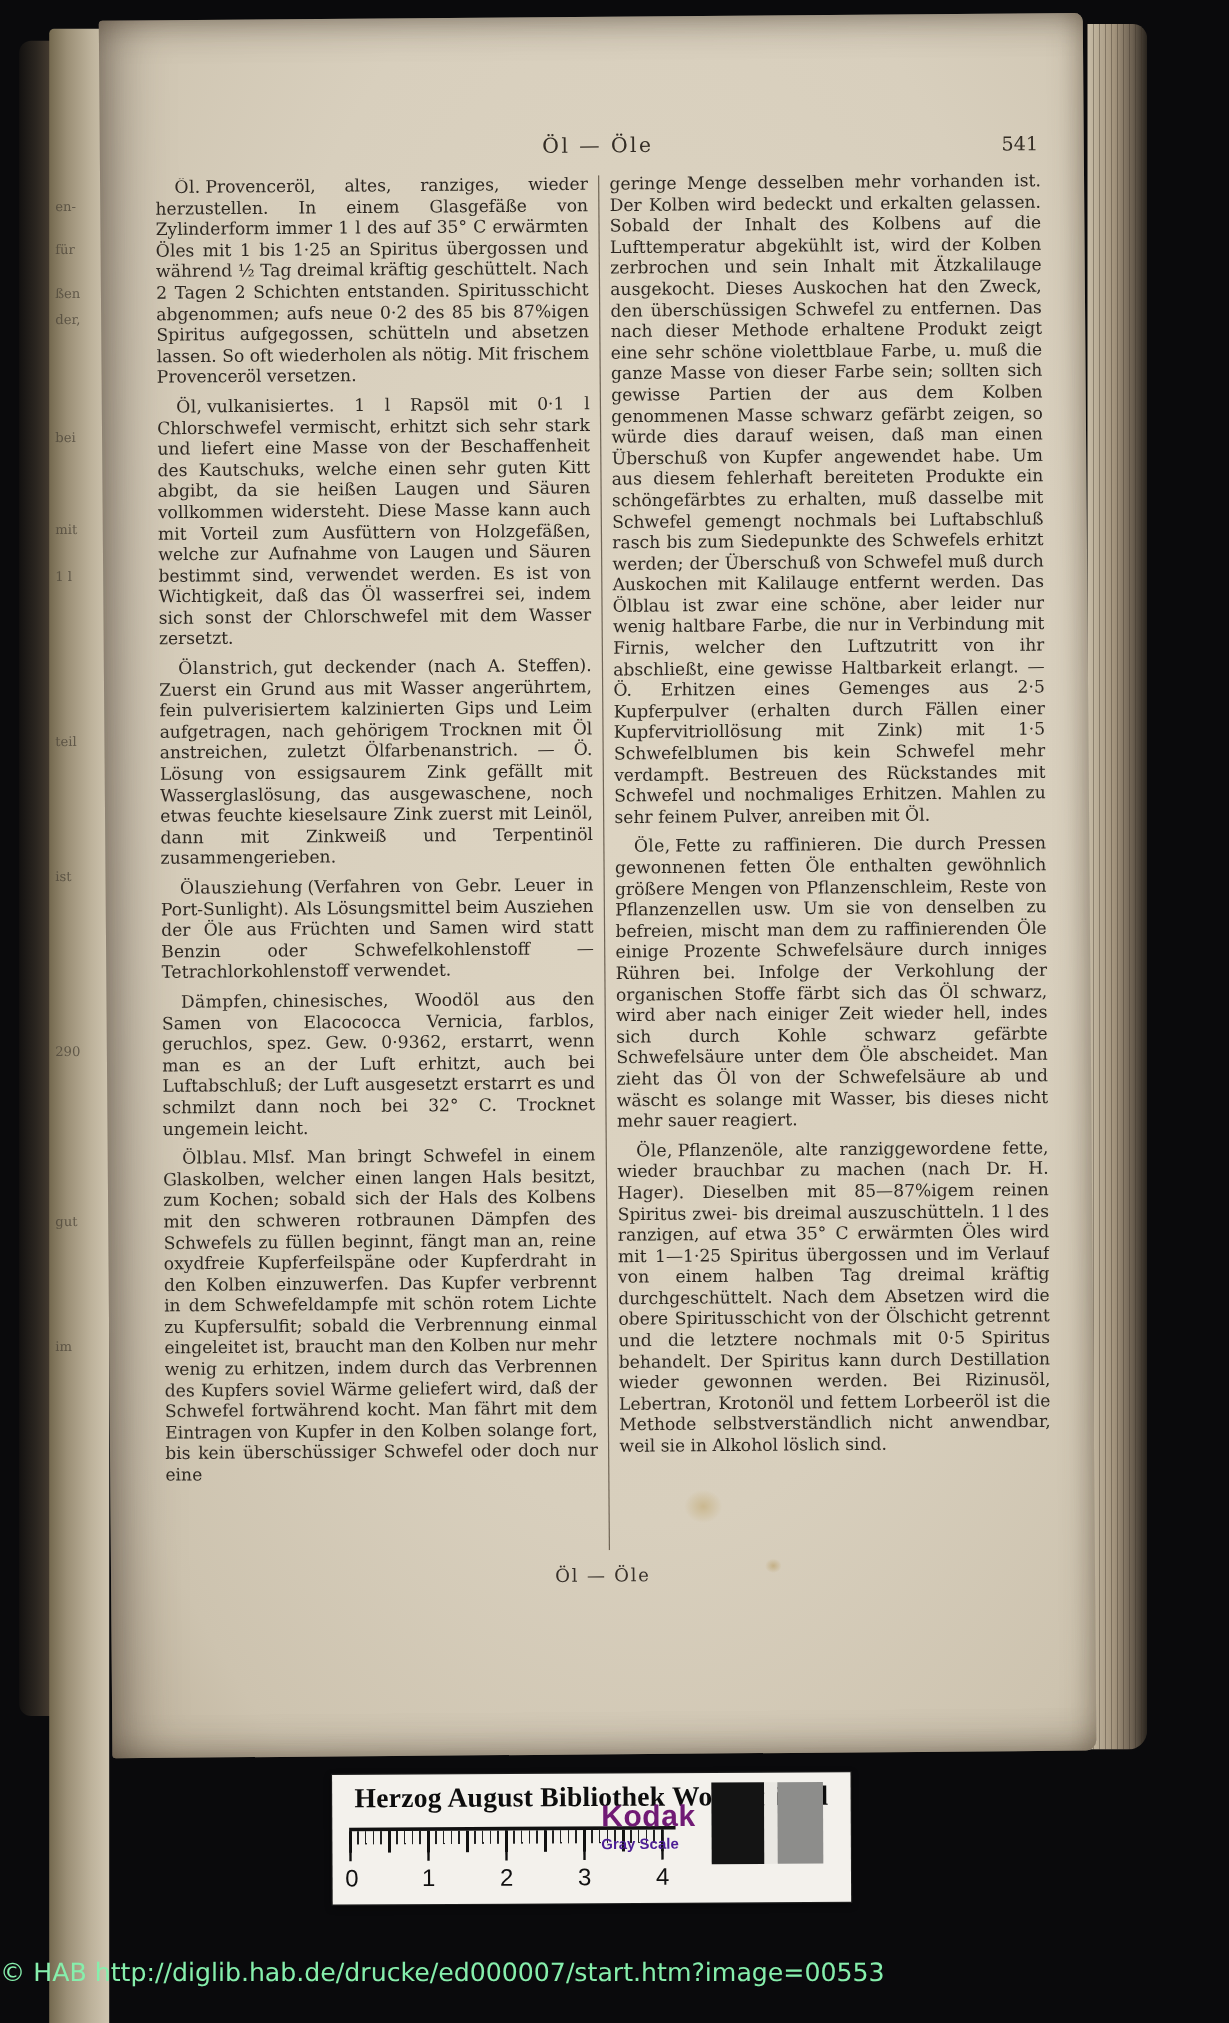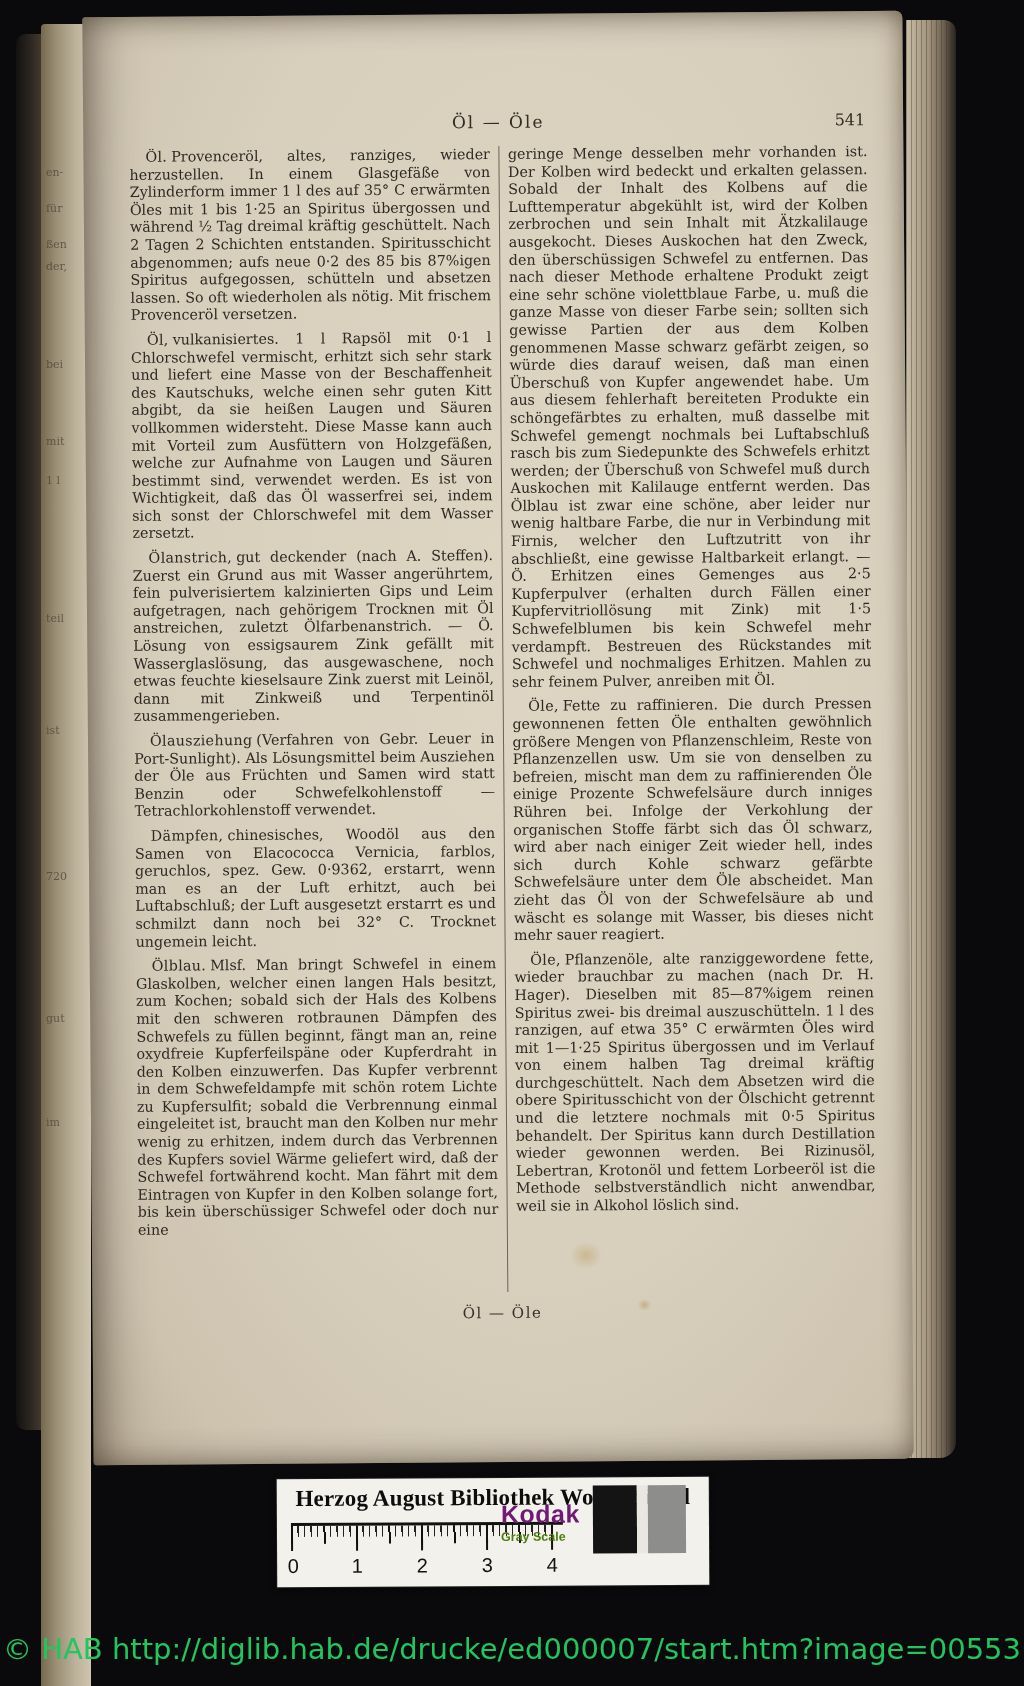--- a/index.html
+++ b/index.html
@@ -98,50 +98,50 @@
   }
   .cmtick{position:absolute;top:0;width:2px;height:25px;background:#111;}
   .t0{left:0;}.t1{left:65px;}.t2{left:130px;}.t3{left:195px;}.t4{left:260px;}
   .rnum{
     position:absolute;top:29px;transform:translateX(-50%);
     font-family:"Liberation Sans", sans-serif;font-size:20px;color:#111;
   }
   .n0{left:2px;}.n1{left:66px;}.n2{left:131px;}.n3{left:196px;}.n4{left:261px;}
   .kodak-block{position:absolute;left:224px;top:22px;width:92px;}
   .kodak-brand{font-family:"Liberation Sans",sans-serif;font-weight:700;font-size:25px;color:#701a75;letter-spacing:.5px;}
-  .grayscale-label{font-family:"Liberation Sans",sans-serif;font-weight:700;font-size:12.5px;color:#4d7c0f;margin-top:1px;}
+  .grayscale-label{font-family:"Liberation Sans",sans-serif;font-weight:700;font-size:12.5px;color:#4c1d95;margin-top:1px;}
   .patch{position:absolute;top:8px;height:68px;}
   .patch-black{left:316px;width:44px;background:#141414;}
   .patch-white{left:360px;width:11px;background:#e9e7e2;}
   .patch-gray{left:371px;width:38px;background:#8d8d8b;}
 
   
   .caption{
-    position:absolute;left:0;right:0;top:1632px;text-align:center;
-    color:#22c55e;font-family:"DejaVu Sans", sans-serif;font-size:29px;
+    position:absolute;left:0;right:0;top:1632px;text-align:left;
+    color:#86efac;font-family:"DejaVu Sans", sans-serif;font-size:21px;
   }
 </style>
 </head>
 <body>
 
 <div class="scene">
 
   <div class="cover-edge"></div>
 
   <div class="under-pages">
     <span class="frag" style="top:142px">en-</span>
     <span class="frag" style="top:178px">für</span>
     <span class="frag" style="top:214px">ßen</span>
     <span class="frag" style="top:236px">der,</span>
     <span class="frag" style="top:334px">bei</span>
     <span class="frag" style="top:411px">mit</span>
     <span class="frag" style="top:450px">1 l</span>
     <span class="frag" style="top:588px">teil</span>
     <span class="frag" style="top:700px">ist</span>
-    <span class="frag" style="top:846px">720</span>
+    <span class="frag" style="top:846px">290</span>
     <span class="frag" style="top:988px">gut</span>
     <span class="frag" style="top:1092px">im</span>
   </div>
 
   <div class="page-stack"></div>
 
   <div class="page">
     <div class="running-head">
       <span class="head-title">Öl — Öle</span>
       <span class="page-num">541</span>

